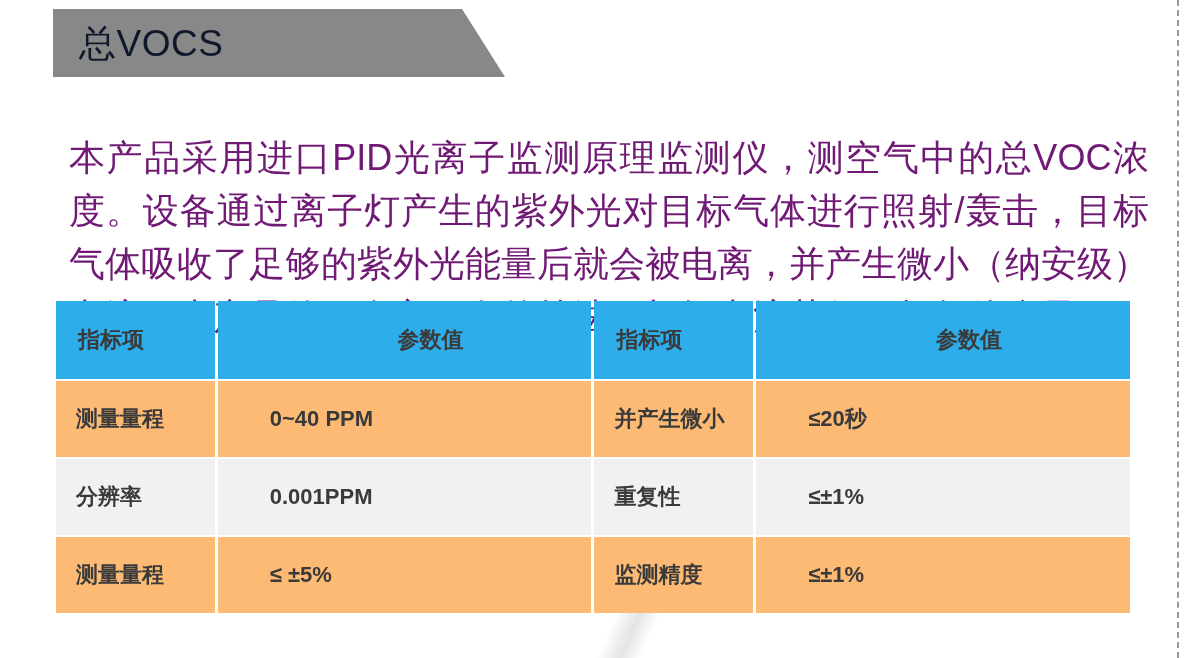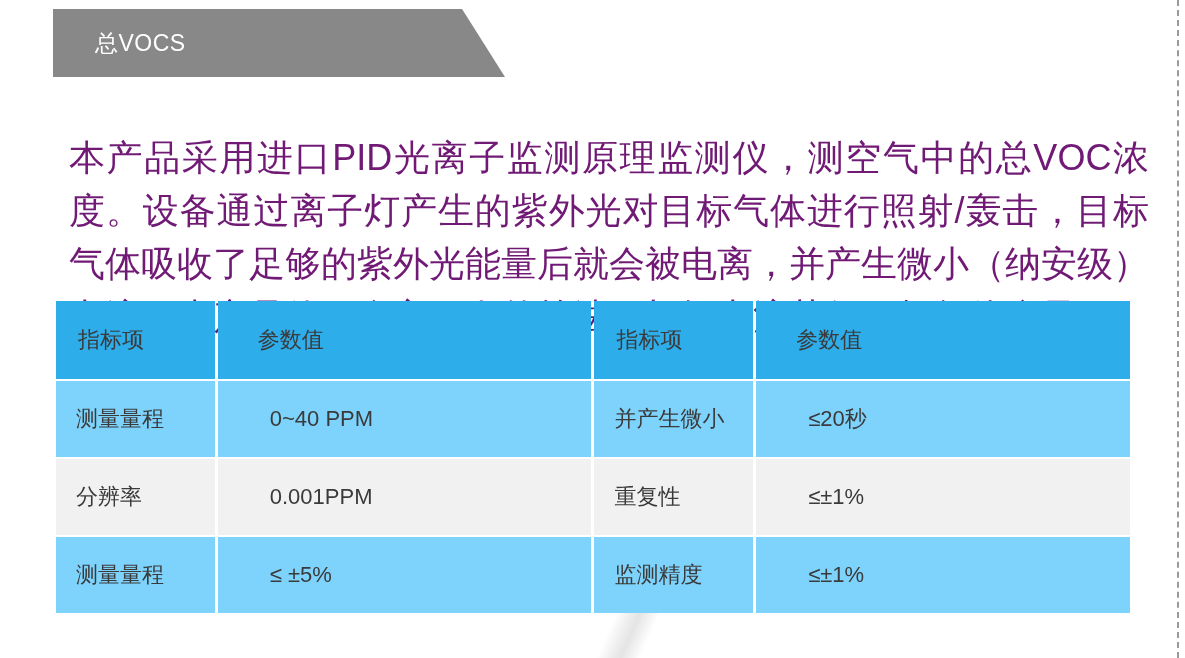--- a/index.html
+++ b/index.html
@@ -46,25 +46,25 @@
     left: 53px;
     top: 9px;
     width: 452px;
     height: 68px;
     background: #888888;
     clip-path: polygon(0 0, 90.5% 0, 100% 100%, 0 100%);
     display: flex;
     align-items: center;
   }
   #section-banner .banner-title {
-    color: #ffffff;
-    font-size: 23px;
+    color: #0f172a;
+    font-size: 37px;
     font-weight: 400;
     letter-spacing: .5px;
-    margin-left: 42px;
+    margin-left: 26px;
     line-height: 1;
   }
 
   
   #intro-paragraph {
     position: absolute;
     left: 53px;
     top: 96px;
     width: 1080px;
     font-size: 36px;
@@ -83,31 +83,32 @@
     top: 299px;
     width: 1080px;
     border-collapse: separate;
     border-spacing: 3px 2px;
     table-layout: fixed;
   }
   #spec-table td {
     padding: 0;
     height: 76px;
     vertical-align: middle;
+    font-weight: bold;
   }
   #spec-table .hdr {
     background: #2eadeb;
     color: #ffffff;
     font-size: 26px;
     height: 78px;
   }
   #spec-table .hdr .cell-inner { padding-left: 22px; }
-  #spec-table .hdr.val .cell-inner { padding-left: 40px; }
-
-  #spec-table tr.row-a td { background: #7dd3fc; }
+  #spec-table .hdr.val .cell-inner { padding-left: 52px; text-align: center; }
+
+  #spec-table tr.row-a td { background: #fdba74; }
   #spec-table tr.row-b td { background: #f1f1f1; margin-top: 20px; }
 
   #spec-table td .cell-inner {
     font-size: 22px;
     color: #3a3a3a;
     padding-left: 20px;
     white-space: nowrap;
   }
   #spec-table tr.row-a td.val .cell-inner,
   #spec-table tr.row-b td.val .cell-inner {

